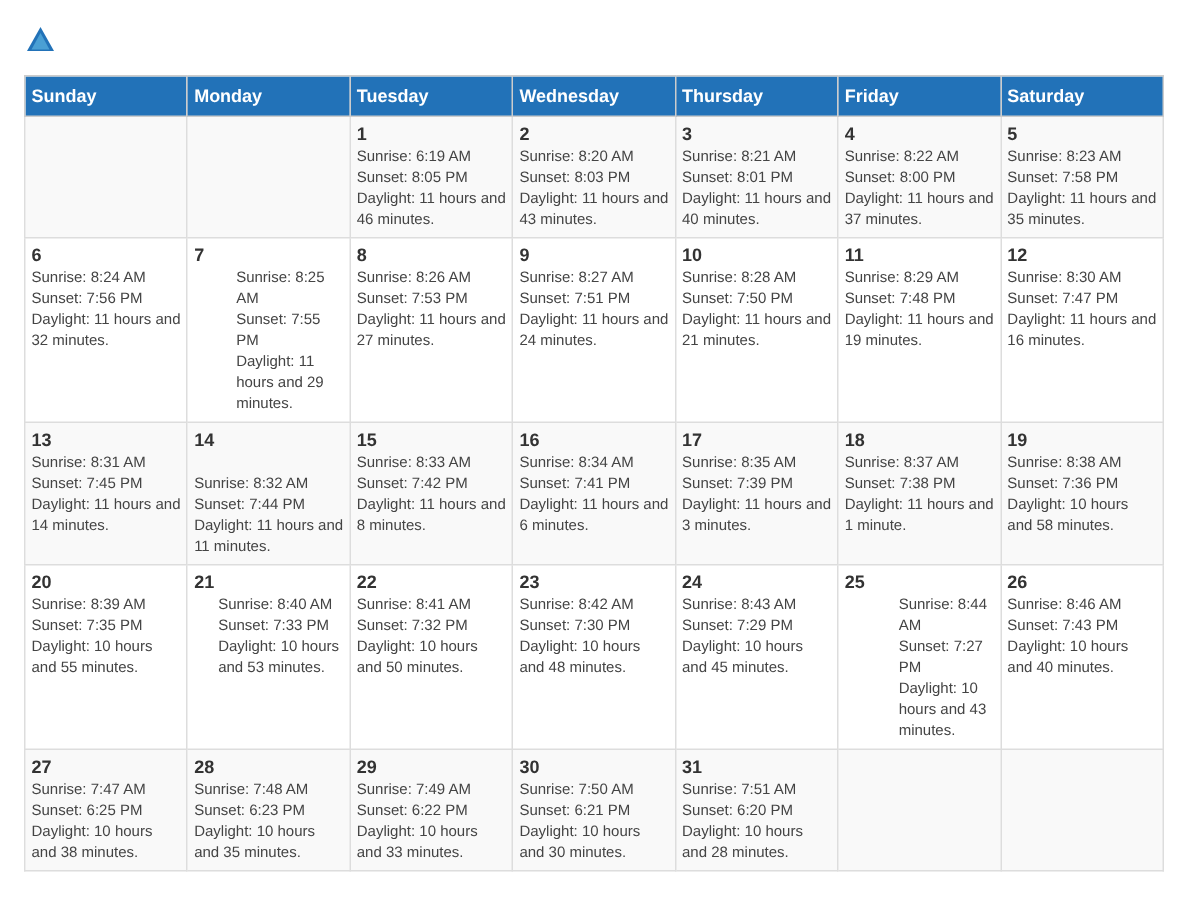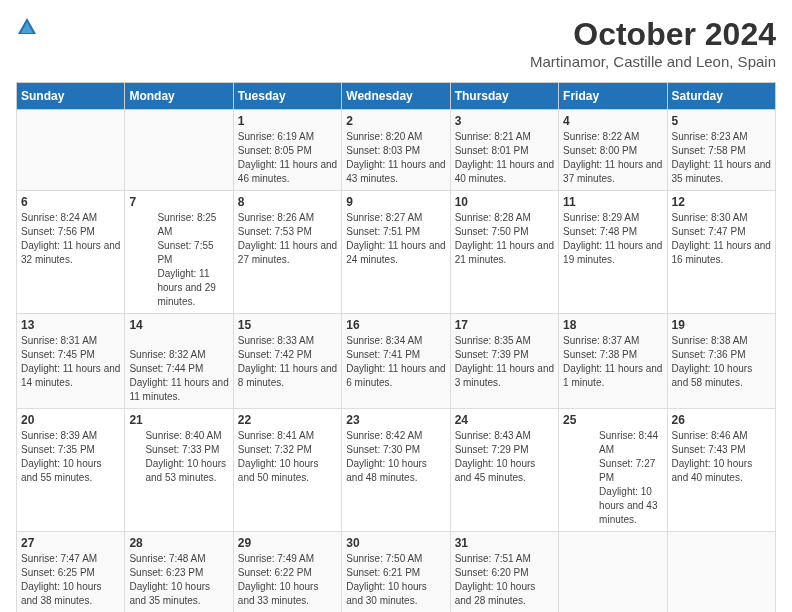--- a/index.html
+++ b/index.html
@@ -80,24 +80,20 @@
   </style>
 </head>
 <body>
 
 <div class="header-row">
   <div class="logo">
     <svg class="logo-icon" viewBox="0 0 22 22" xmlns="http://www.w3.org/2000/svg">
       <polygon points="11,2 20,18 2,18" fill="#2272b8"></polygon>
       <polygon points="11,6 17,17 5,17" fill="#4a9fd4"></polygon>
     </svg>
-  </div>
-  <div class="title-block">
-    <div class="main-title">October 2024</div>
-    <div class="subtitle">Martinamor, Castille and Leon, Spain</div>
   </div>
 </div>
 
 <table>
   <thead>
     <tr>
     <th>Sunday</th>
         <th>Monday</th>
         <th>Tuesday</th>
         <th>Wednesday</th>

